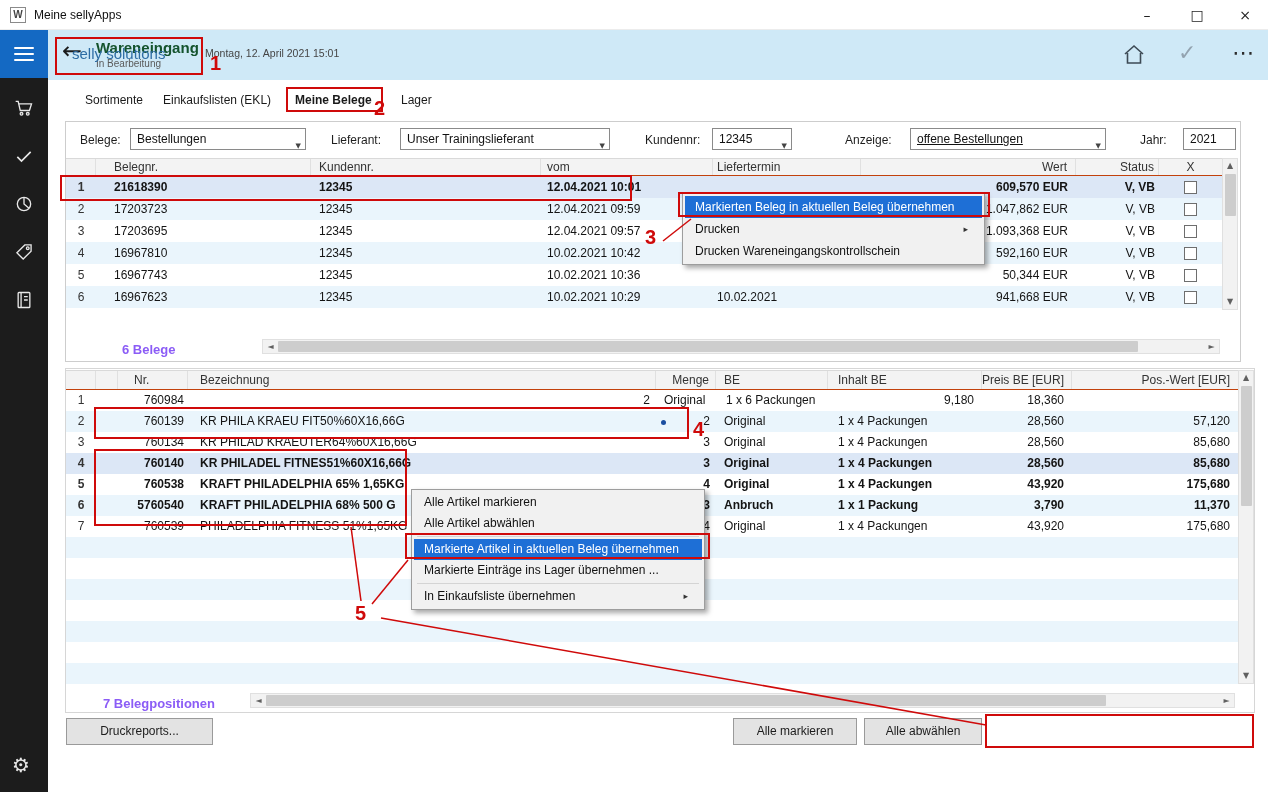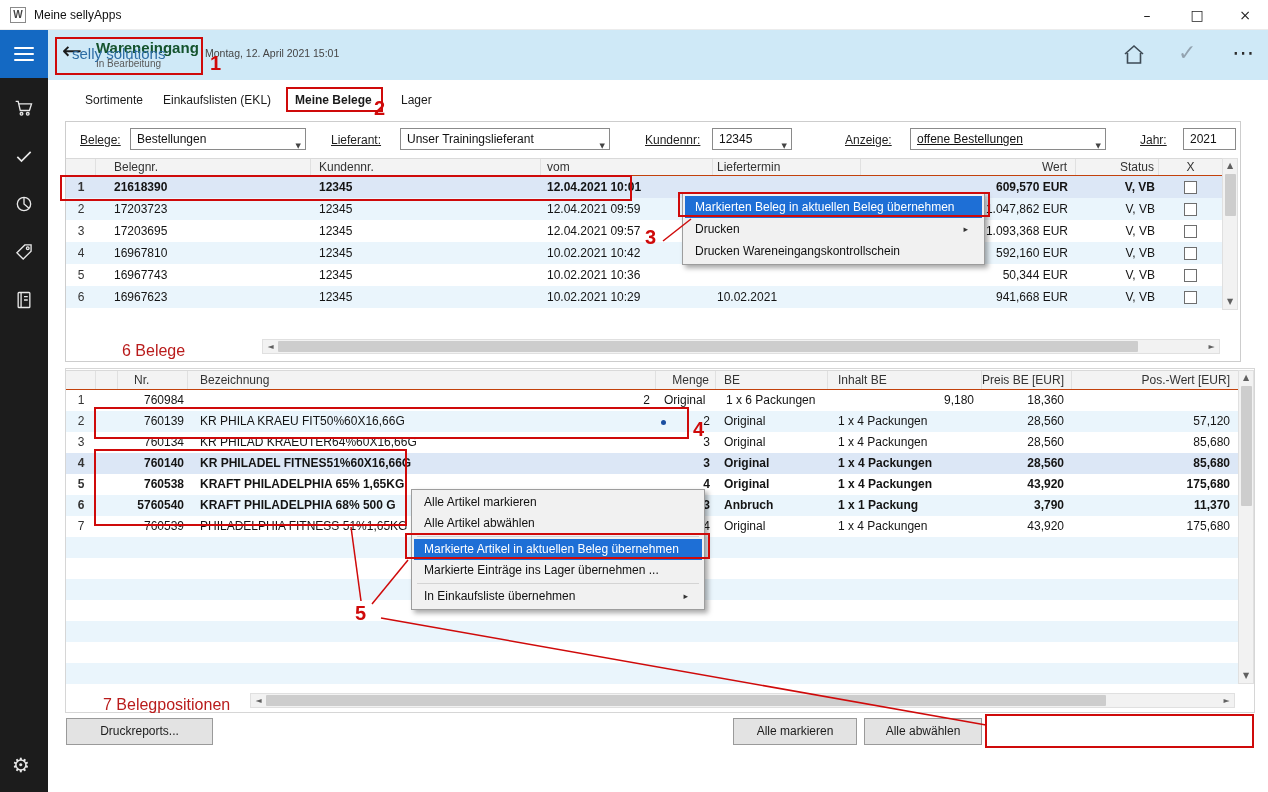--- a/index.html
+++ b/index.html
@@ -36,21 +36,21 @@
   
   .tab { position:absolute; top:93px; font-size:12px; color:#1a1a1a; }
   .tab.active { font-weight:bold; }
   .tab1 { left:85px; } .tab2 { left:163px; } .tab3 { left:295px; } .tab4 { left:401px; }
 
   
   .panel-upper { position:absolute; left:65px; top:121px; width:1176px; height:241px; border:1px solid #cdcdcd; background:#fff; }
   .panel-lower { position:absolute; left:65px; top:368px; width:1190px; height:345px; border:1px solid #d6d6d6; background:#fff; }
 
   
-  .flabel { position:absolute; font-size:12px; color:#1e1e1e; top:133px;text-decoration:underline; }
+  .flabel { position:absolute; font-size:12px; color:#1e1e1e; top:133px; }
   .fctrl { position:absolute; top:128px; height:22px; background:#fff; border:1px solid #8a8a8a; font-size:12px; color:#111; line-height:20px; padding-left:6px; padding-right:18px; overflow:hidden; white-space:nowrap; }
   .fctrl .chev { position:absolute; right:4px; top:7px; font-size:7px; color:#444; font-family:"DejaVu Sans", sans-serif; }
   .fl1 { left:80px; } .fs1 { left:130px; width:176px; }
   .fl2 { left:331px; } .fs2 { left:400px; width:210px; }
   .fl3 { left:645px; } .fs3 { left:712px; width:80px; }
   .fl4 { left:845px; } .fs4 { left:910px; width:196px;text-decoration:underline; }
   .fl5 { left:1140px; } .fi5 { left:1183px; width:53px; padding-right:6px; }
 
   
   .thead { position:absolute; display:grid; background:#f3f3f3; border-top:1px solid #d9d9d9; border-bottom:1px solid #c2410c; font-size:12px; color:#333; }
@@ -87,21 +87,21 @@
   .p-menge { text-align:right; padding-right:6px; }
   .p-be { padding-left:8px; }
   .p-inhalt { padding-left:10px; }
   .p-preis { text-align:right; padding-right:8px; }
   .p-pos { text-align:right; padding-right:8px; }
   .hdr-nr { text-align:left; padding-left:16px; }
 
   .checkbox { width:13px; height:13px; background:#fff; border:1px solid #6e6e6e; }
 
   
-  .count-label { position:absolute; font-size:16px; font-weight:normal; color:#b91c1c; }
+  .count-label { position:absolute; font-size:13px; font-weight:bold; color:#8b5cf6; }
   .cl-orders { left:122px; top:342px; }
   .cl-pos { left:103px; top:696px; }
   .scroll-h { position:absolute; height:15px; background:#f2f2f2; border:1px solid #e0e0e0; display:flex; align-items:center; }
   .scroll-v { position:absolute; width:16px; background:#f2f2f2; border:1px solid #e0e0e0; }
   .sarrow { font-family:"DejaVu Sans", sans-serif; font-size:8px; color:#606060; width:15px; text-align:center; line-height:13px; flex:0 0 15px; }
   .sarrow-v { position:absolute; left:0; width:100%; text-align:center; font-family:"DejaVu Sans", sans-serif; font-size:8px; color:#606060; height:14px; line-height:14px; }
   .sthumb-h { height:11px; background:#cdcdcd; border-radius:1px; }
   .sthumb-v { position:absolute; left:2px; width:11px; background:#cdcdcd; border-radius:1px; }
   .hs-upper { left:262px; top:339px; width:958px; }
   .hs-lower { left:250px; top:693px; width:985px; }

